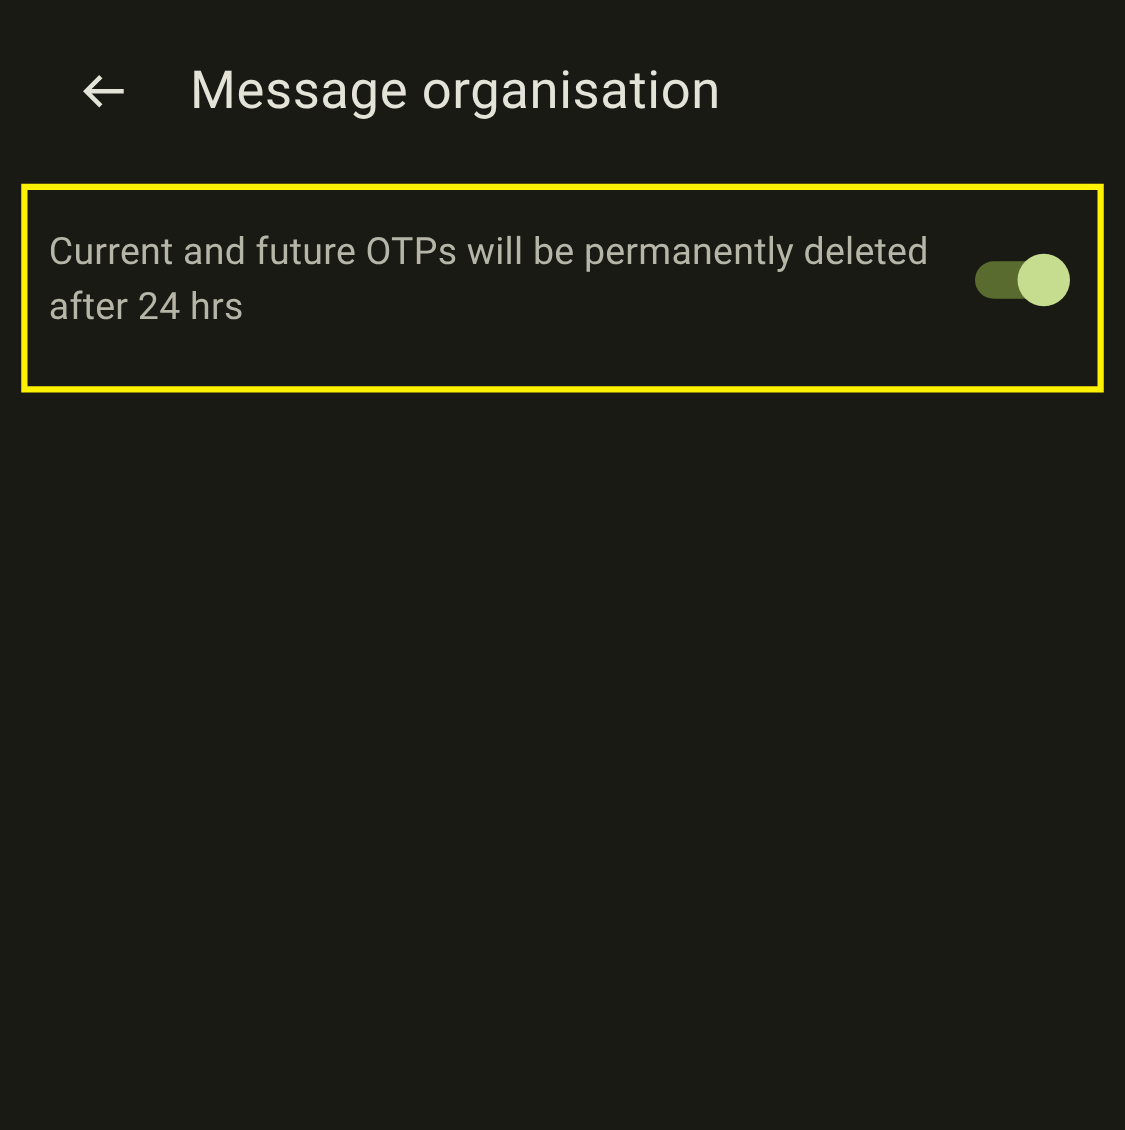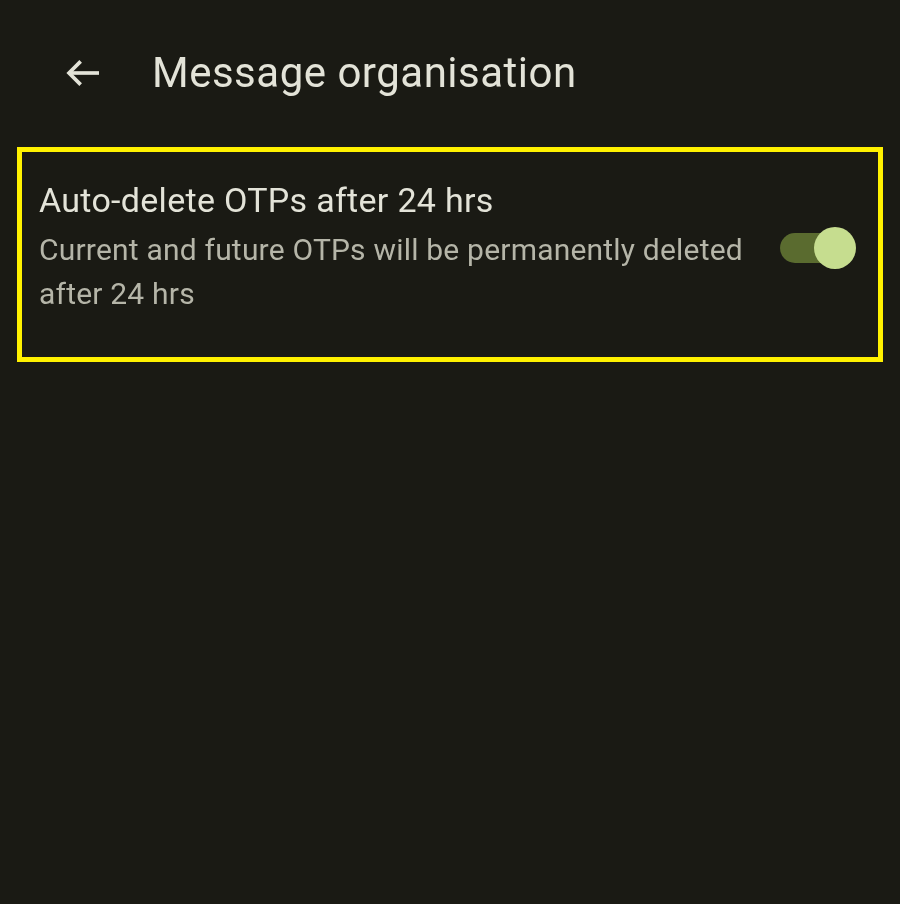--- a/index.html
+++ b/index.html
@@ -100,20 +100,19 @@
     <svg class="back-icon" viewBox="0 0 24 24" fill="none" stroke="#e3e3d8" stroke-width="2.2">
       <line x1="21" y1="12" x2="3" y2="12"></line>
       <polyline points="10 19 3 12 10 5"></polyline>
     </svg>
   </button>
   <h1 class="page-title">Message organisation</h1>
 </div>
 
 <div class="setting-row">
   <div class="setting-text">
-    <div class="setting-title">Auto-delete OTPs after 24 hrs</div>
     <div class="setting-description">Current and future OTPs will be permanently deleted after 24 hrs</div>
   </div>
   <div class="toggle">
     <div class="toggle-track"></div>
     <div class="toggle-thumb"></div>
   </div>
 </div>
 
 </body></html>

